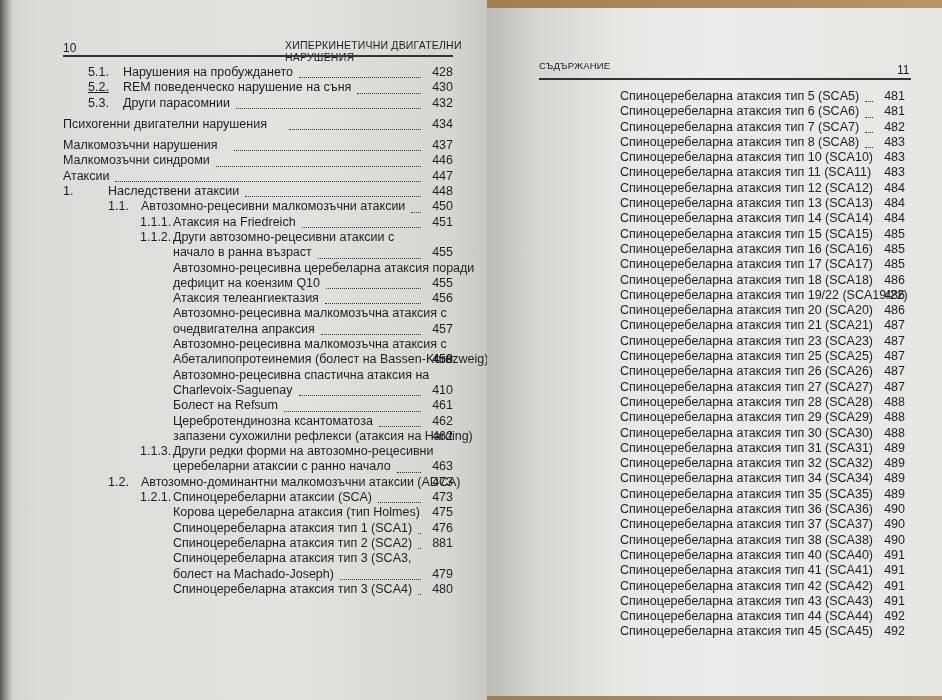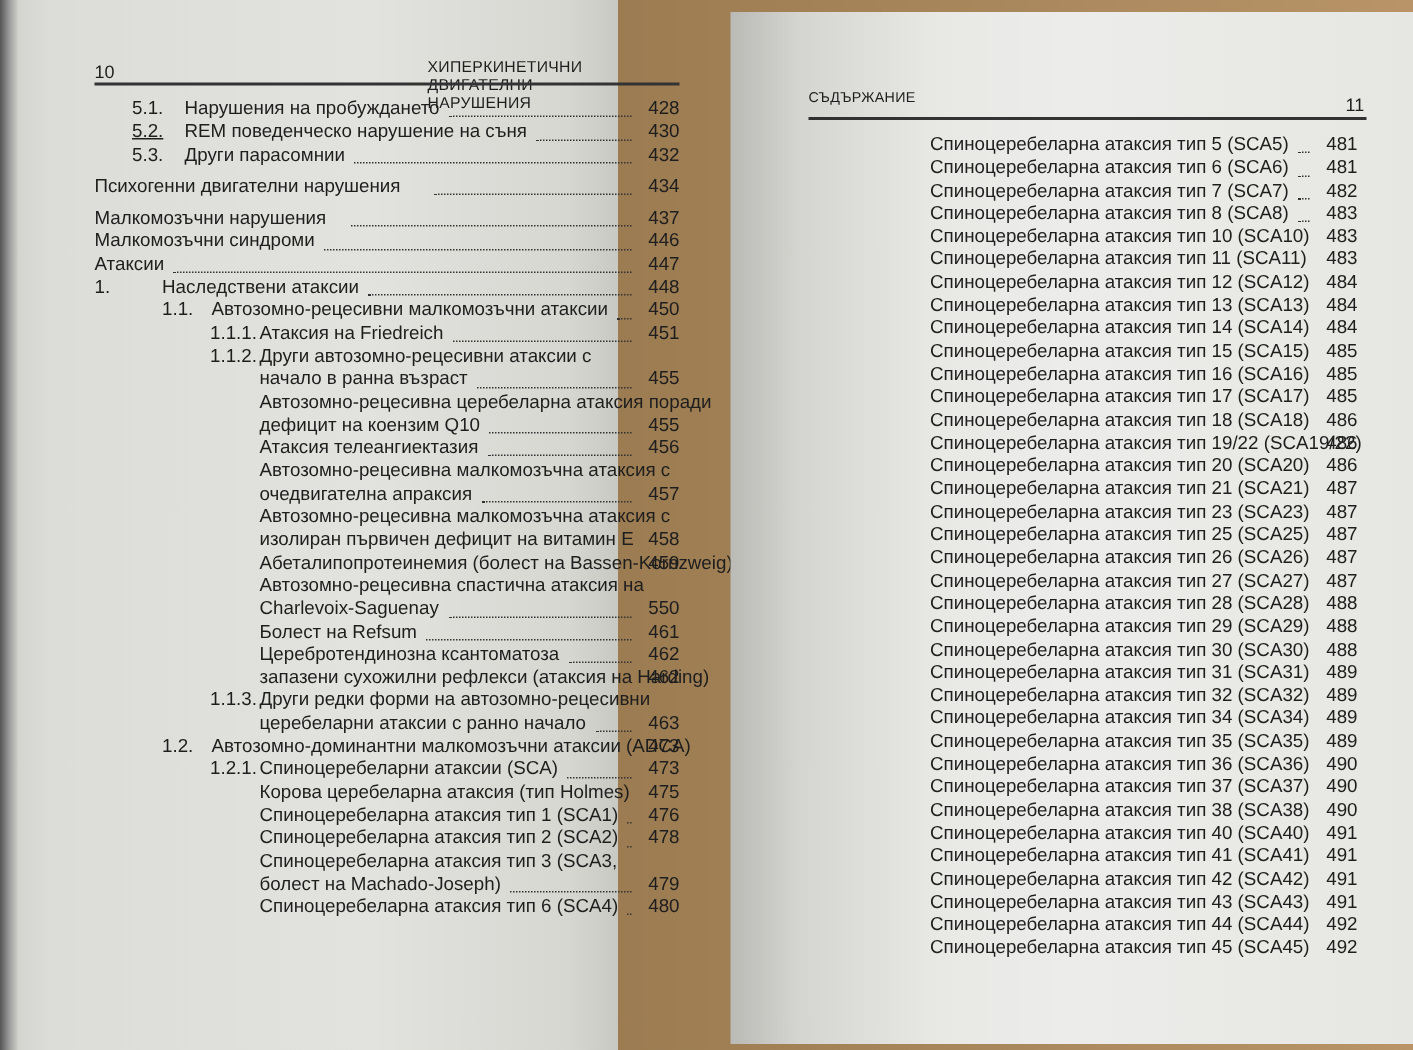--- a/index.html
+++ b/index.html
@@ -7,21 +7,21 @@
     width:942px; height:700px; overflow:hidden; position:relative;
     background:#8a6a45;
     font-family:"Liberation Sans", sans-serif;
     color:#1e1e1e;
   }
   .wood {
     position:absolute; left:0; top:0; width:942px; height:700px;
     background:linear-gradient(90deg,#6b5030 0%,#9a7a50 40%,#b89468 100%);
   }
   .page-left {
-    position:absolute; left:0; top:0; width:412px; height:700px;
+    position:absolute; left:0; top:0; width:487px; height:700px;
     background:linear-gradient(90deg,#cfd0cc 0%,#dcdcd8 8%,#e2e2de 60%,#d7d7d2 92%,#c9c9c4 100%);
   }
   .page-left-edge {
     position:absolute; left:0; top:0; width:12px; height:700px;
     background:linear-gradient(90deg,#555 0%,#999 50%,#cfcfca 100%);
   }
   .page-right {
     position:absolute; left:487px; top:8px; width:455px; height:688px;
     background:linear-gradient(90deg,#cfcfca 0%,#e4e4e0 10%,#ececea 50%,#e6e6e2 100%);
   }
@@ -78,46 +78,46 @@
         <div class="row" style="padding-left: 110px;"><span class="title">Автозомно-рецесивна церебеларна атаксия поради</span></div>
         <div class="row" style="padding-left: 110px;"><span class="title">дефицит на коензим Q10</span><span class="dots" style="left: 263px;"></span><span class="page">455</span></div>
       </div>
       <div class="row" style="padding-left: 110px;"><span class="title">Атаксия телеангиектазия</span><span class="dots" style="left: 262px;"></span><span class="page">456</span></div>
       <div>
         <div class="row" style="padding-left: 110px;"><span class="title">Автозомно-рецесивна малкомозъчна атаксия с</span></div>
         <div class="row" style="padding-left: 110px;"><span class="title">очедвигателна апраксия</span><span class="dots" style="left: 258px;"></span><span class="page">457</span></div>
       </div>
       <div>
         <div class="row" style="padding-left: 110px;"><span class="title">Автозомно-рецесивна малкомозъчна атаксия с</span></div>
-        <div class="row" style="padding-left: 110px;"><span class="title">изолиран първичен дефицит на витамин Е</span><span class="dots" style="left: 365px;"></span><span class="page">458</span></div>
+        <div class="row" style="padding-left: 110px;"><span class="dots" style="left: 365px;"></span><span class="page">458</span></div>
       </div>
       <div class="row" style="padding-left: 110px;"><span class="title">Абеталипопротеинемия (болест на Bassen-Kornzweig)</span><span class="dots" style="left: 431px;"></span><span class="page">459</span></div>
       <div>
         <div class="row" style="padding-left: 110px;"><span class="title">Автозомно-рецесивна спастична атаксия на</span></div>
-        <div class="row" style="padding-left: 110px;"><span class="title">Charlevoix-Saguenay</span><span class="dots" style="left: 236px;"></span><span class="page">550</span></div>
+        <div class="row" style="padding-left: 110px;"><span class="title">Charlevoix-Saguenay</span><span class="dots" style="left: 236px;"></span><span class="page">410</span></div>
       </div>
       <div class="row" style="padding-left: 110px;"><span class="title">Болест на Refsum</span><span class="dots" style="left: 221px;"></span><span class="page">461</span></div>
       <div class="row" style="padding-left: 110px;"><span class="title">Церебротендинозна ксантоматоза</span><span class="dots" style="left: 316px;"></span><span class="page">462</span></div>
       <div>
         <div class="row" style="padding-left: 110px;"><span class="title">запазени сухожилни рефлекси (атаксия на Harding)</span><span class="dots" style="left: 416px;"></span><span class="page">462</span></div>
       </div>
       <div>
         <div class="row" style="padding-left: 110px;"><span class="num" style="left: 77px;">1.1.3.</span><span class="title">Други редки форми на автозомно-рецесивни</span></div>
         <div class="row" style="padding-left: 110px;"><span class="title">церебеларни атаксии с ранно начало</span><span class="dots" style="left: 334px;"></span><span class="page">463</span></div>
       </div>
       <div class="row" style="padding-left: 78px;"><span class="num" style="left: 45px;">1.2.</span><span class="title">Автозомно-доминантни малкомозъчни атаксии (ADCA)</span><span class="dots" style="left: 403px;"></span><span class="page">473</span></div>
       <div class="row" style="padding-left: 110px;"><span class="num" style="left: 77px;">1.2.1.</span><span class="title">Спиноцеребеларни атаксии (SCA)</span><span class="dots" style="left: 315px;"></span><span class="page">473</span></div>
       <div class="row" style="padding-left: 110px;"><span class="title">Корова церебеларна атаксия (тип Holmes)</span><span class="dots" style="left: 363px;"></span><span class="page">475</span></div>
       <div class="row" style="padding-left: 110px;"><span class="title">Спиноцеребеларна атаксия тип 1 (SCA1)</span><span class="dots" style="left: 355px;"></span><span class="page">476</span></div>
-      <div class="row" style="padding-left: 110px;"><span class="title">Спиноцеребеларна атаксия тип 2 (SCA2)</span><span class="dots" style="left: 355px;"></span><span class="page">478</span></div>
+      <div class="row" style="padding-left: 110px;"><span class="title">Спиноцеребеларна атаксия тип 2 (SCA2)</span><span class="dots" style="left: 355px;"></span><span class="page">881</span></div>
       <div>
         <div class="row" style="padding-left: 110px;"><span class="title">Спиноцеребеларна атаксия тип 3 (SCA3,</span></div>
         <div class="row" style="padding-left: 110px;"><span class="title">болест на Machado-Joseph)</span><span class="dots" style="left: 277px;"></span><span class="page">479</span></div>
       </div>
-      <div class="row" style="padding-left: 110px;"><span class="title">Спиноцеребеларна атаксия тип 6 (SCA4)</span><span class="dots" style="left: 355px;"></span><span class="page">480</span></div>
+      <div class="row" style="padding-left: 110px;"><span class="title">Спиноцеребеларна атаксия тип 3 (SCA4)</span><span class="dots" style="left: 355px;"></span><span class="page">480</span></div>
     </div>
 </div>
 
 <div class="page-right">
   <div class="running-head" style="left:52px; top:52px; font-size:9.5px;">СЪДЪРЖАНИЕ</div>
   <div class="pagenum" style="left:410px; top:55px;">11</div>
   <div class="rule" style="left:52px; top:70px; width:372px;"></div>
 
   <div class="toc" id="toc-right" style="left:133px; top:81px; width:285px;">
       <div class="row" style="padding-left: 0px;"><span class="title">Спиноцеребеларна атаксия тип 5 (SCA5)</span><span class="dots" style="left: 245px;"></span><span class="page">481</span></div>

